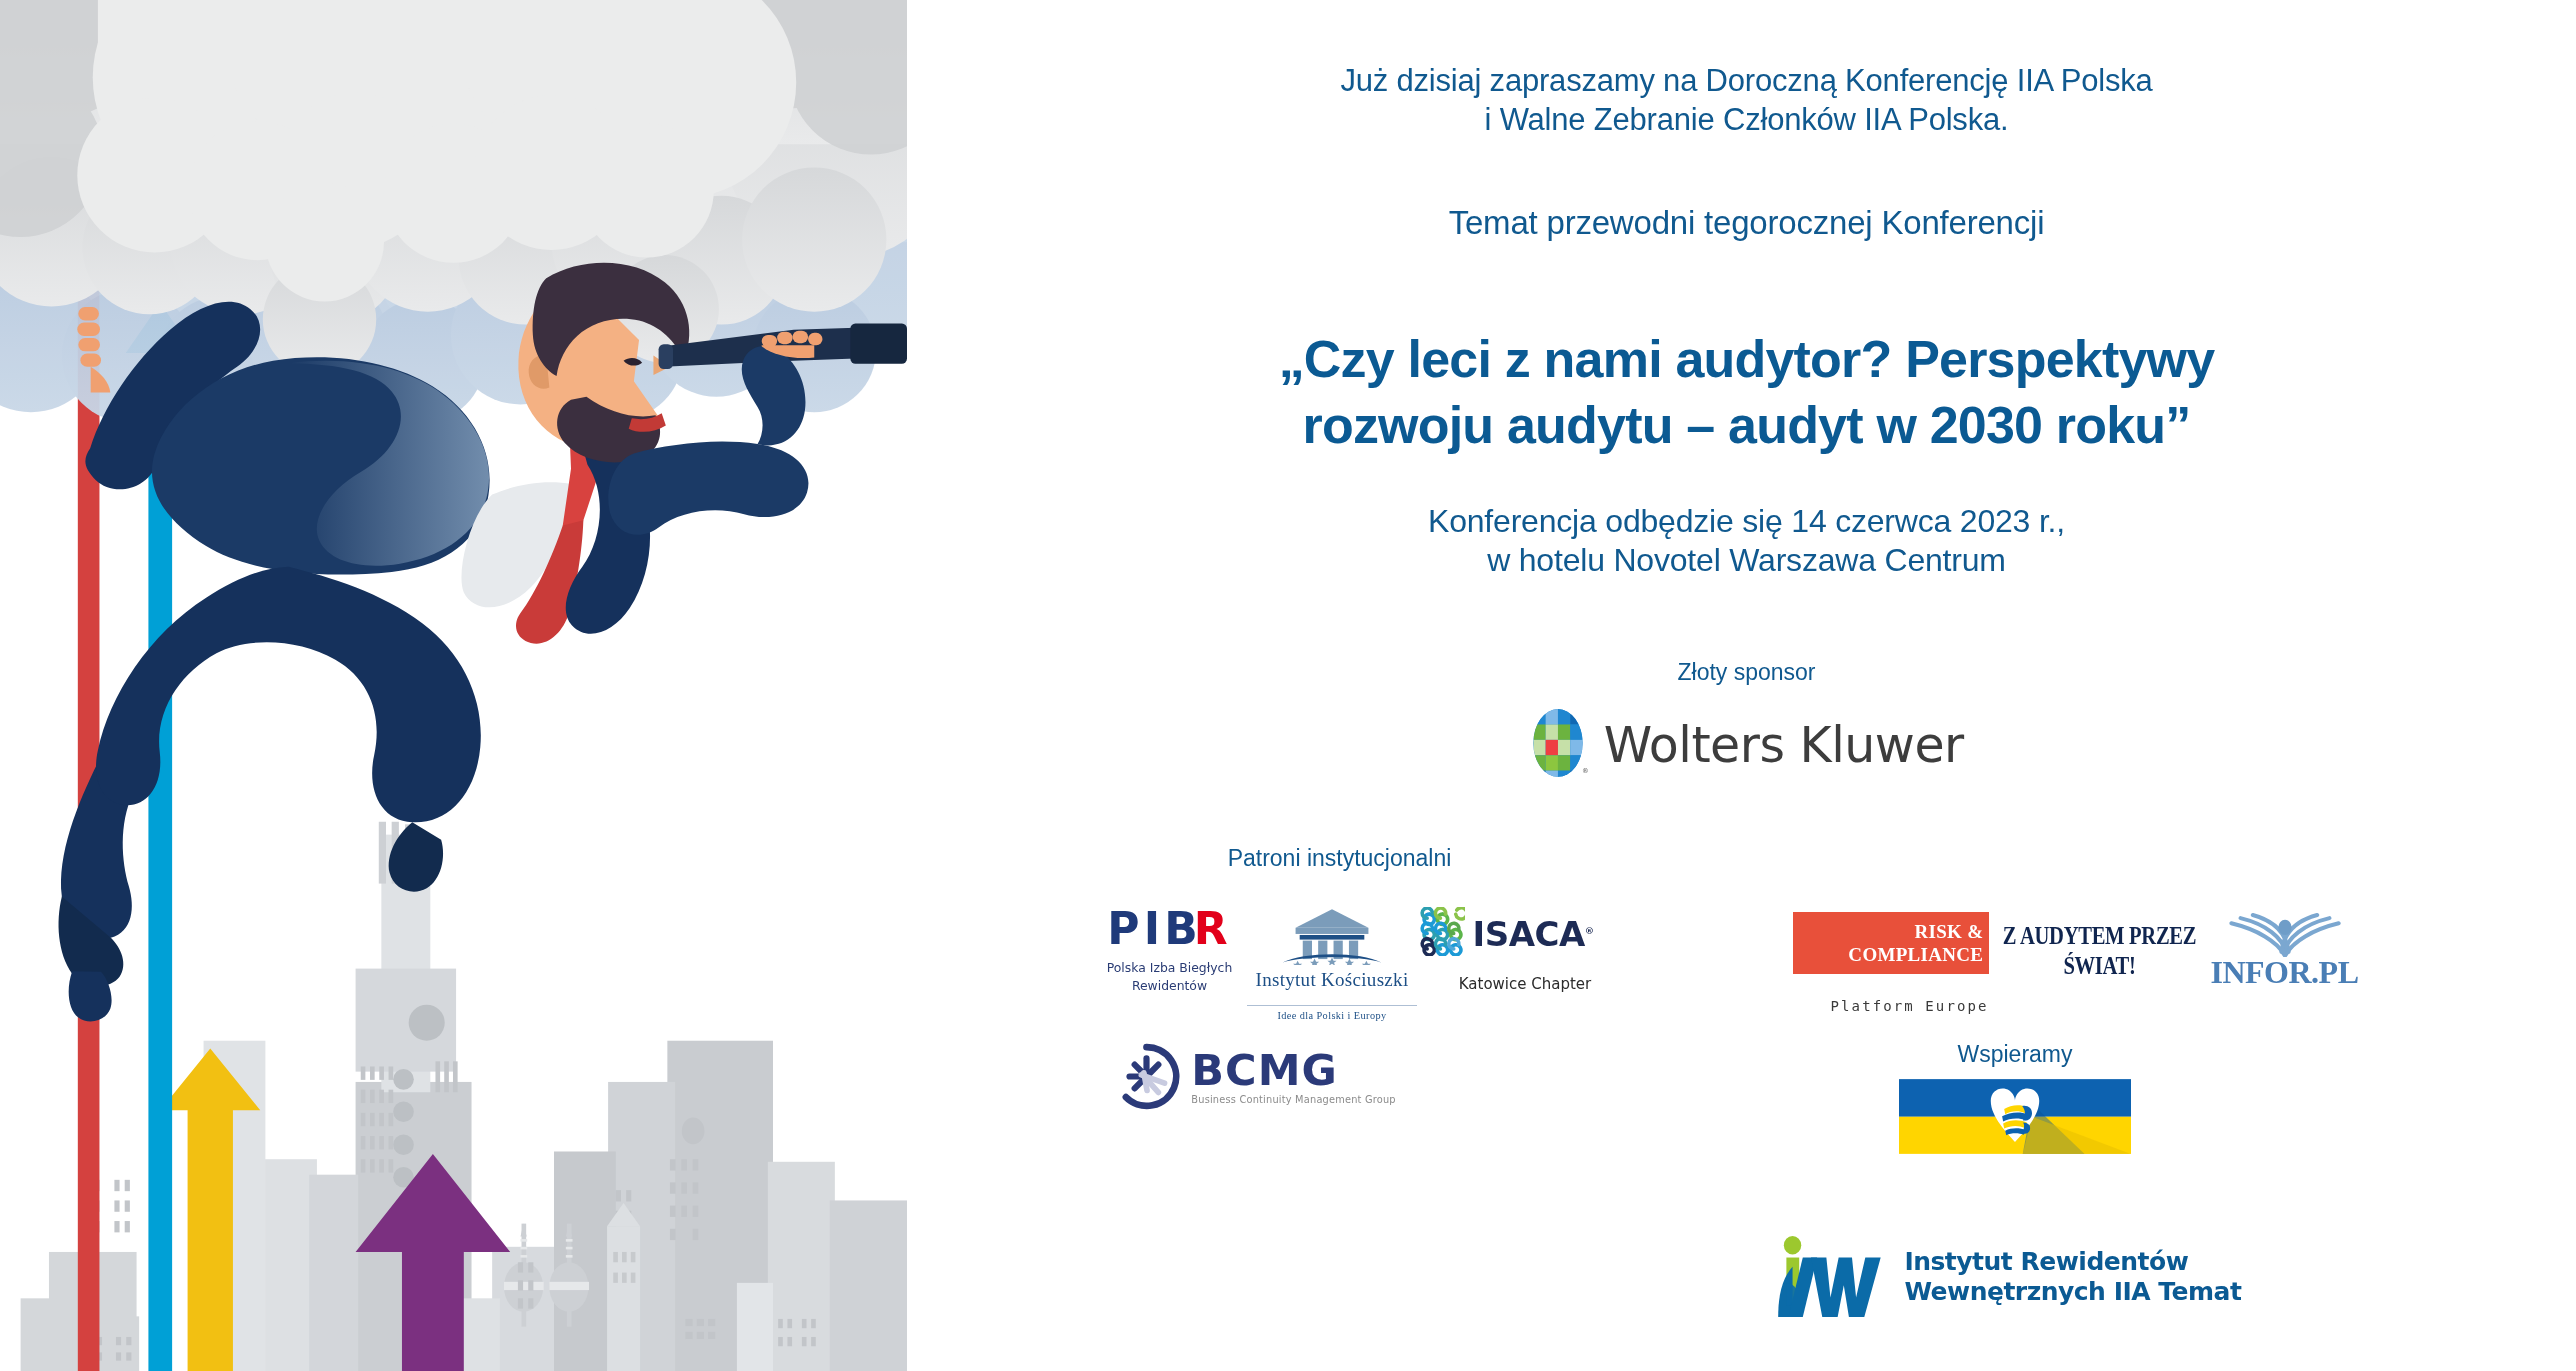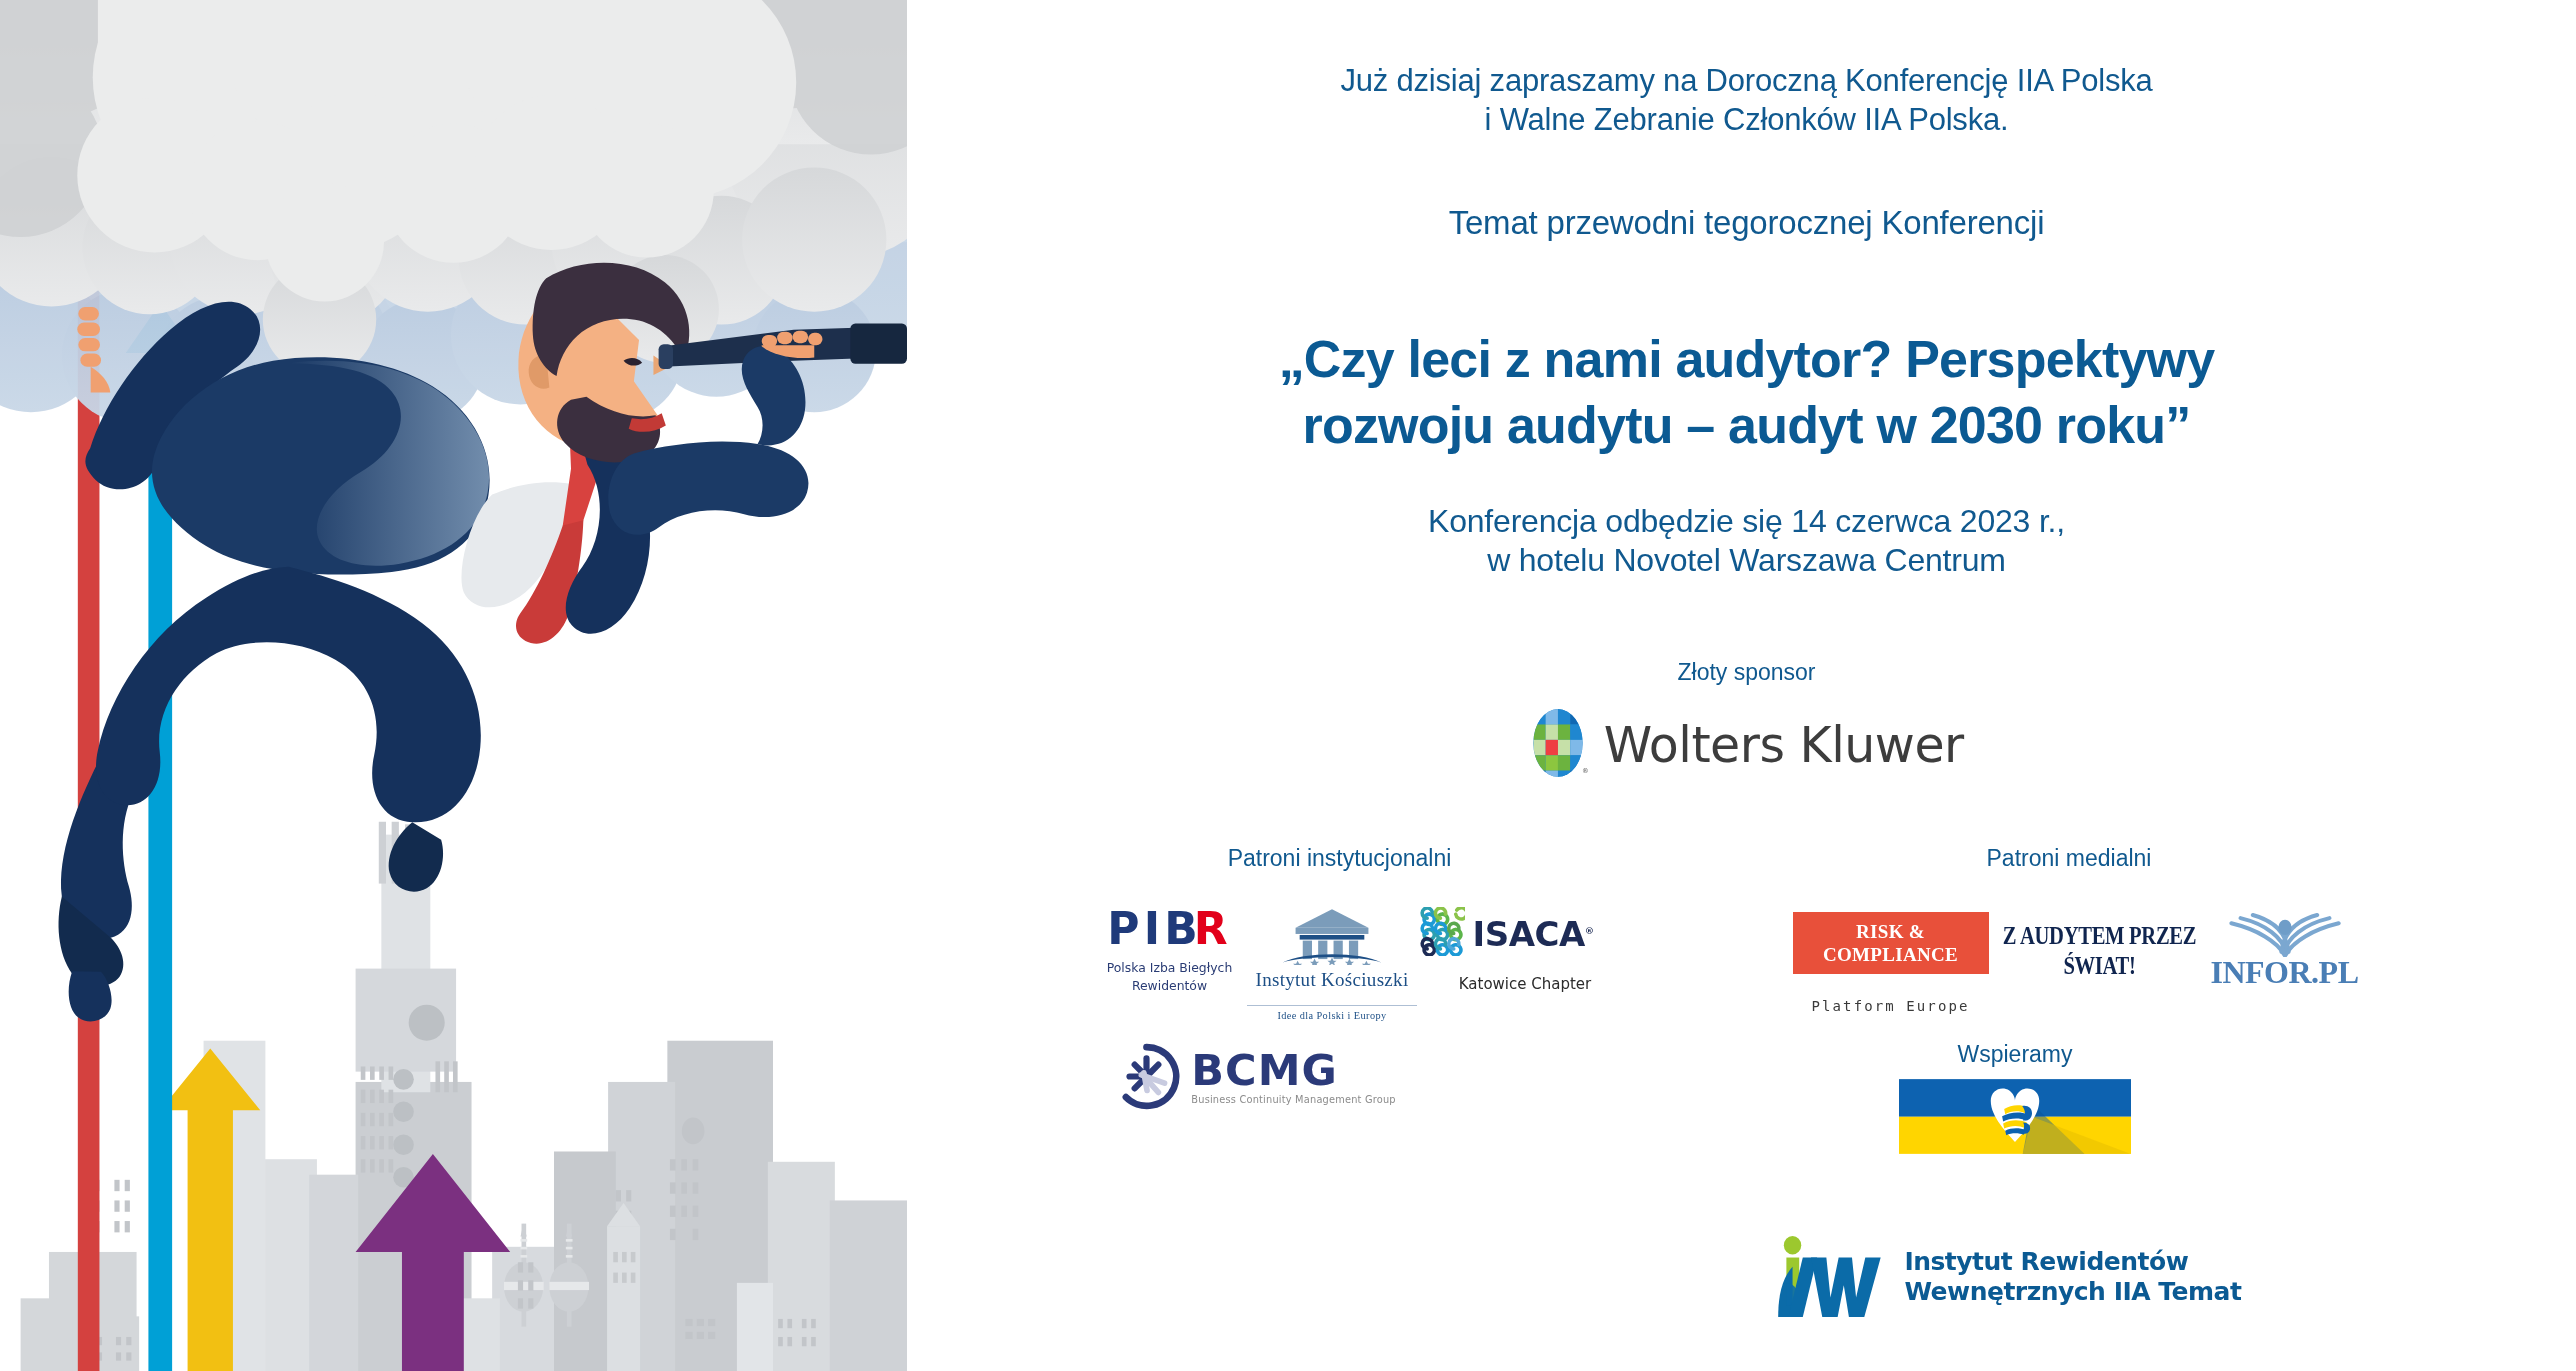--- a/index.html
+++ b/index.html
@@ -123,21 +123,21 @@
   .bcmg-word{
     font-size:43px;line-height:43px;font-weight:700;color:#2b3a79;
     font-family:"DejaVu Sans", sans-serif;letter-spacing:1px;
   }
   .bcmg-sub{
     font-size:9.8px;line-height:12.4px;color:#8b8b8b;margin-top:2.1px;
     font-family:"DejaVu Sans", sans-serif;letter-spacing:0.2px;
   }
 
   
-  .rc{width:196px;text-align:center;}
+  .rc{width:196px;text-align:right;}
   .rc-box{
     background:#e8503a;color:#fff;font-family:"Liberation Serif", serif;
     font-weight:700;font-size:19px;line-height:23px;padding:8.2px 5.2px;
     letter-spacing:0.3px;
   }
   .rc-sub{
     margin-top:25px;font-size:14px;line-height:15.5px;color:#3a3a3a;
     font-family:"DejaVu Sans Mono", monospace;letter-spacing:2.1px;
   }
 
@@ -676,23 +676,20 @@
             <path d="M58 62 L88 96"></path>
           </g>
         </svg>
       </span>
       <span class="bcmg-text">
         <span class="bcmg-word">BCMG</span>
         <span class="bcmg-sub">Business Continuity Management Group</span>
       </span>
     </div>
 
-    <div class="patron-col media-col">
-      <div class="patron-head">Patroni medialni</div>
-    </div>
 
     <div style="position:absolute;left:793px;top:912px;width:752px;">
       <div class="logo-row">
 
         <div class="rc">
           <div class="rc-box">RISK &amp; COMPLIANCE</div>
           <div class="rc-sub">Platform Europe</div>
         </div>
 
         <div class="zaps">

